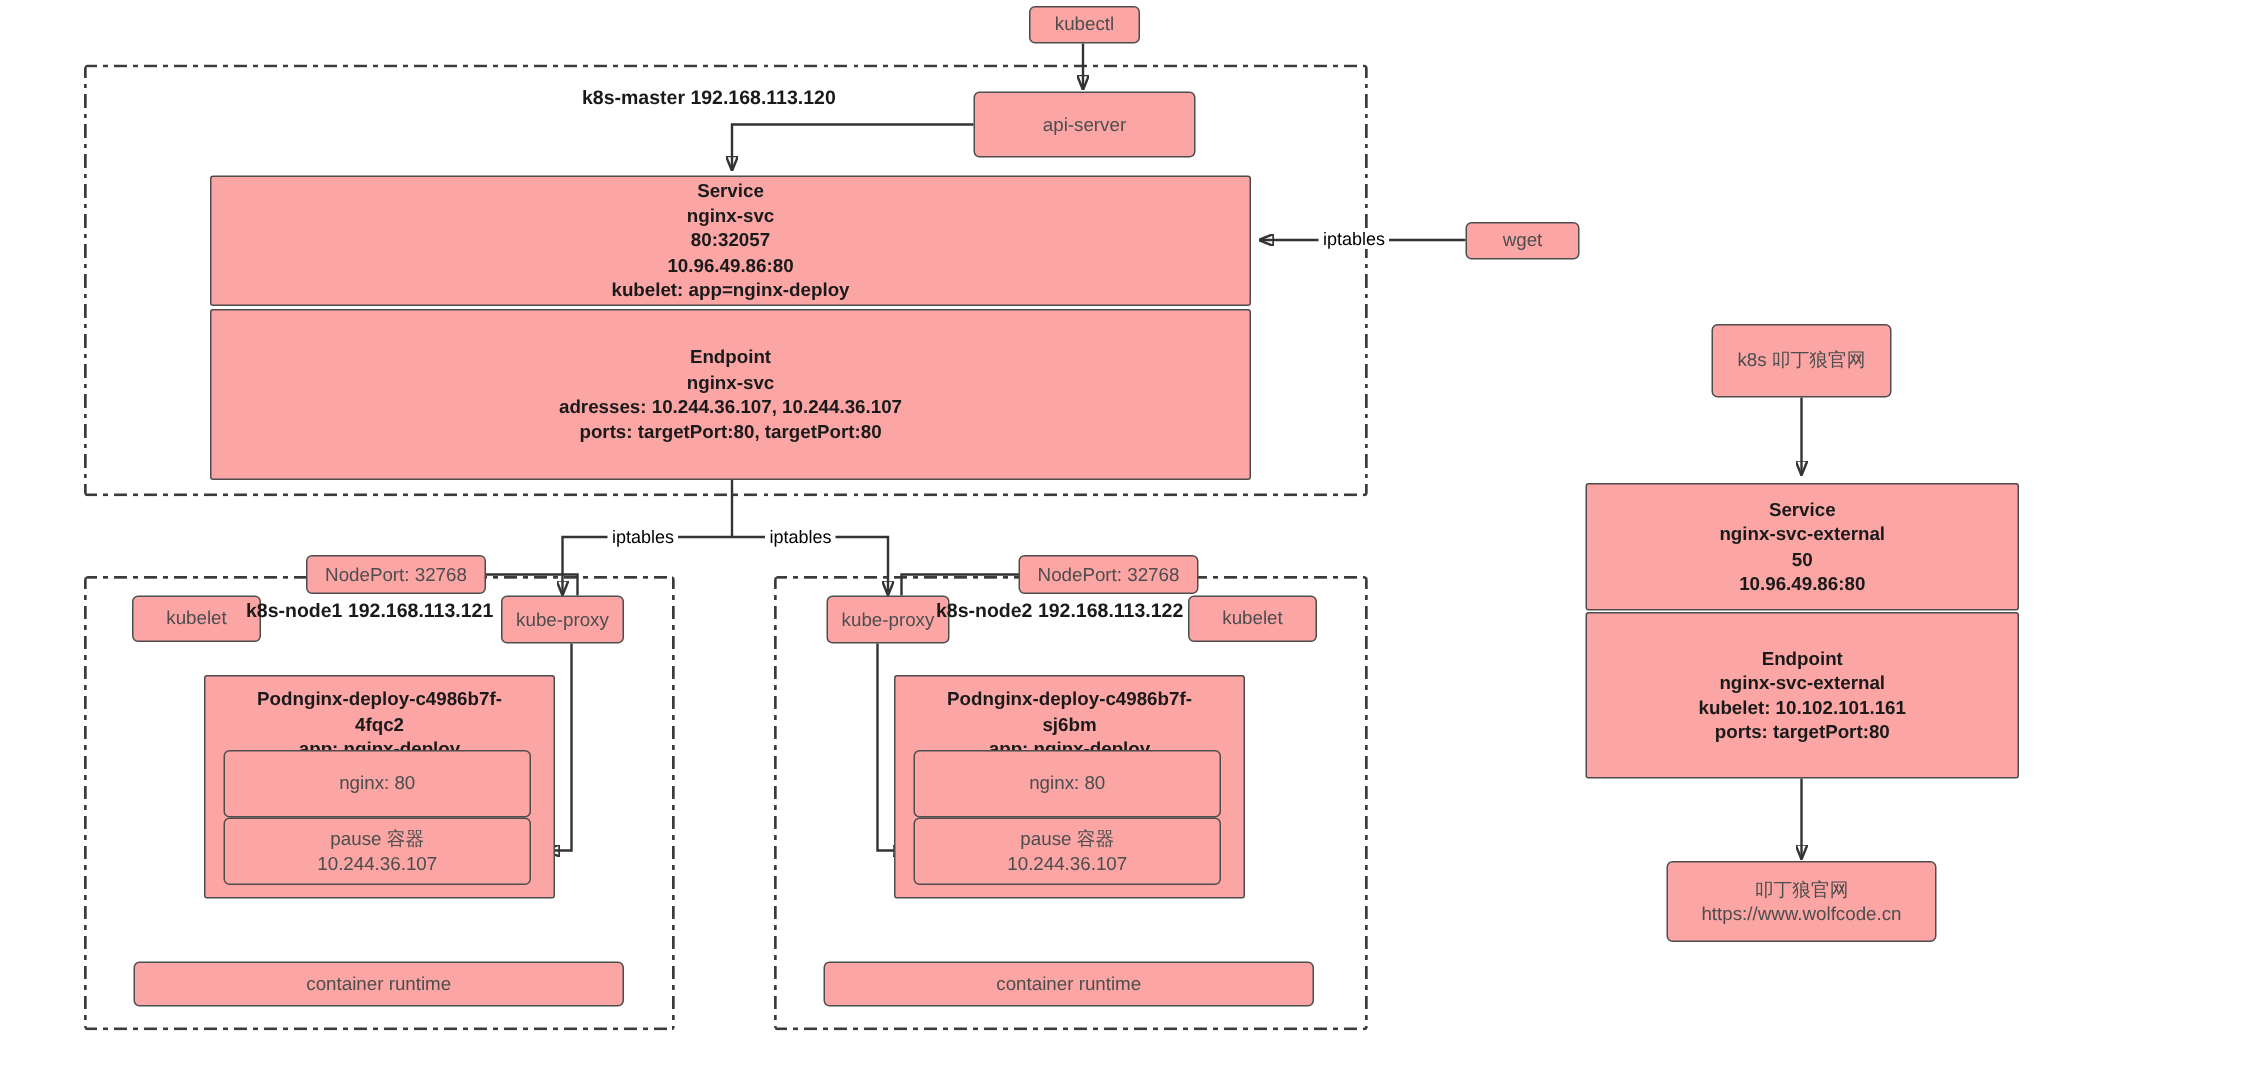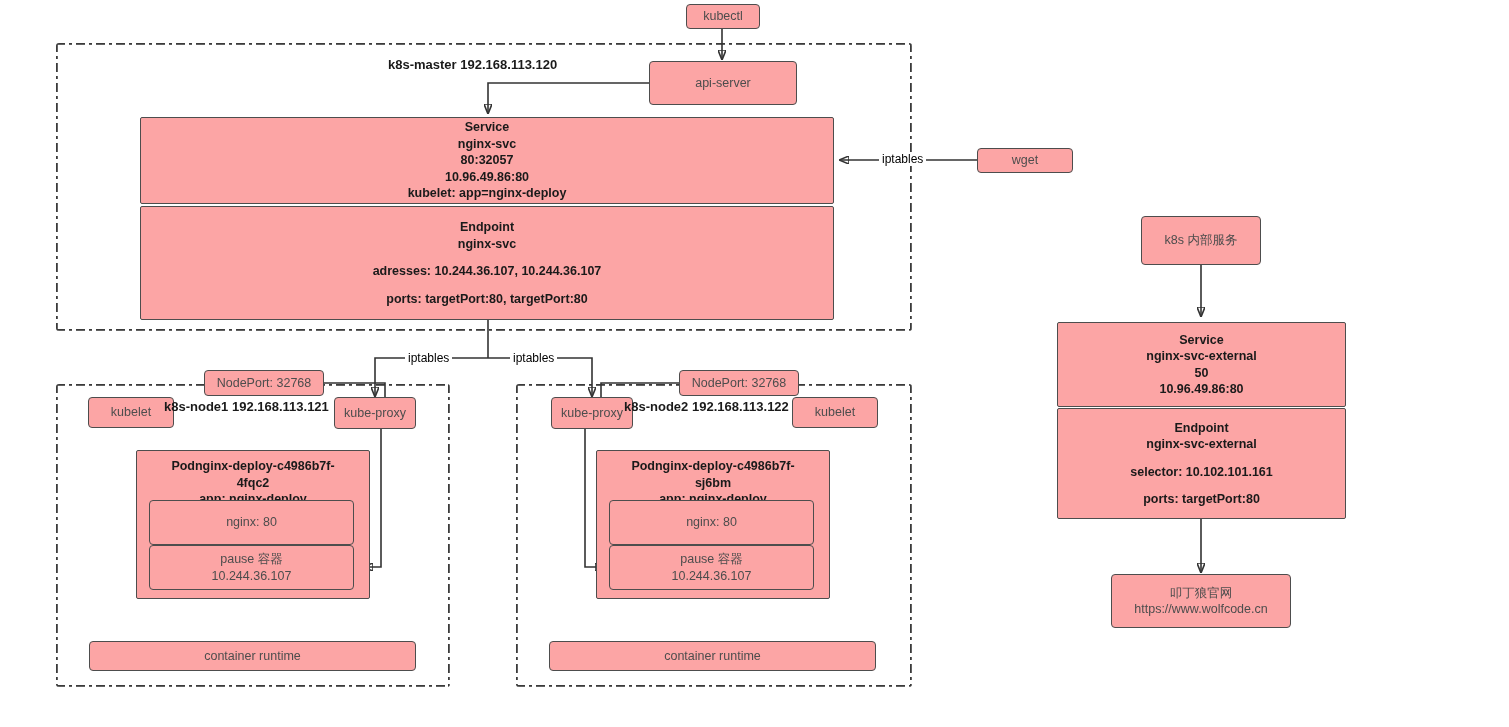--- a/index.html
+++ b/index.html
@@ -29,21 +29,21 @@
     justify-content: center;
     text-align: center;
     color: #4d4d4d;
     font-size: 12.5px;
     line-height: 1.32;
     z-index: 5;
   }
   .box.sq { border-radius: 2px; }
   .box.bold { font-weight: bold; color: #1a1a1a; }
   .box .ln { display: block; white-space: nowrap; }
-  .box .ln.spaced { margin-top: 11px; }
+  .box .ln.spaced { }
 
   
   .region {
     position: absolute;
     box-sizing: border-box;
     border: 1.8px dashed #3b3b3b;
     border-radius: 3px;
     background: transparent;
     z-index: 1;
   }
@@ -152,21 +152,21 @@
 
   <div class="box bold sq" style="left:140px; top:206px; width:694px; height:114px;">
     <span class="ln">Endpoint</span>
     <span class="ln">nginx-svc</span>
     <span class="ln spaced">adresses: 10.244.36.107, 10.244.36.107</span>
     <span class="ln spaced">ports: targetPort:80, targetPort:80</span>
   </div>
 
   <div class="edge-label" style="left:879px; top:152px;">iptables</div>
 
-  <div class="box" style="left:977px; top:148px; width:96px; height:25px;">
+  <div class="box" style="left:977px; top:148px; width:76px; height:25px;">
     <span class="ln">wget</span>
   </div>
 
   <div class="edge-label" style="left:405px; top:351px;">iptables</div>
   <div class="edge-label" style="left:510px; top:351px;">iptables</div>
 
   <div class="box" style="left:204px; top:370px; width:120px; height:26px;">
     <span class="ln">NodePort: 32768</span>
   </div>
 
@@ -232,34 +232,34 @@
   <div class="box" style="left:609px; top:545px; width:205px; height:45px; z-index:6;">
     <span class="ln">pause 容器</span>
     <span class="ln">10.244.36.107</span>
   </div>
 
   <div class="box" style="left:549px; top:641px; width:327px; height:30px;">
     <span class="ln">container runtime</span>
   </div>
 
   <div class="box" style="left:1141px; top:216px; width:120px; height:49px;">
-    <span class="ln">k8s 内部服务</span>
+    <span class="ln">k8s 叩丁狼官网</span>
   </div>
 
   <div class="box bold sq" style="left:1057px; top:322px; width:289px; height:85px;">
     <span class="ln">Service</span>
     <span class="ln">nginx-svc-external</span>
     <span class="ln">50</span>
     <span class="ln">10.96.49.86:80</span>
   </div>
 
   <div class="box bold sq" style="left:1057px; top:408px; width:289px; height:111px;">
     <span class="ln">Endpoint</span>
     <span class="ln">nginx-svc-external</span>
-    <span class="ln spaced">selector: 10.102.101.161</span>
+    <span class="ln spaced">kubelet: 10.102.101.161</span>
     <span class="ln spaced">ports: targetPort:80</span>
   </div>
 
   <div class="box" style="left:1111px; top:574px; width:180px; height:54px;">
     <span class="ln">叩丁狼官网</span>
     <span class="ln">https://www.wolfcode.cn</span>
   </div>
 
 </div>
 

